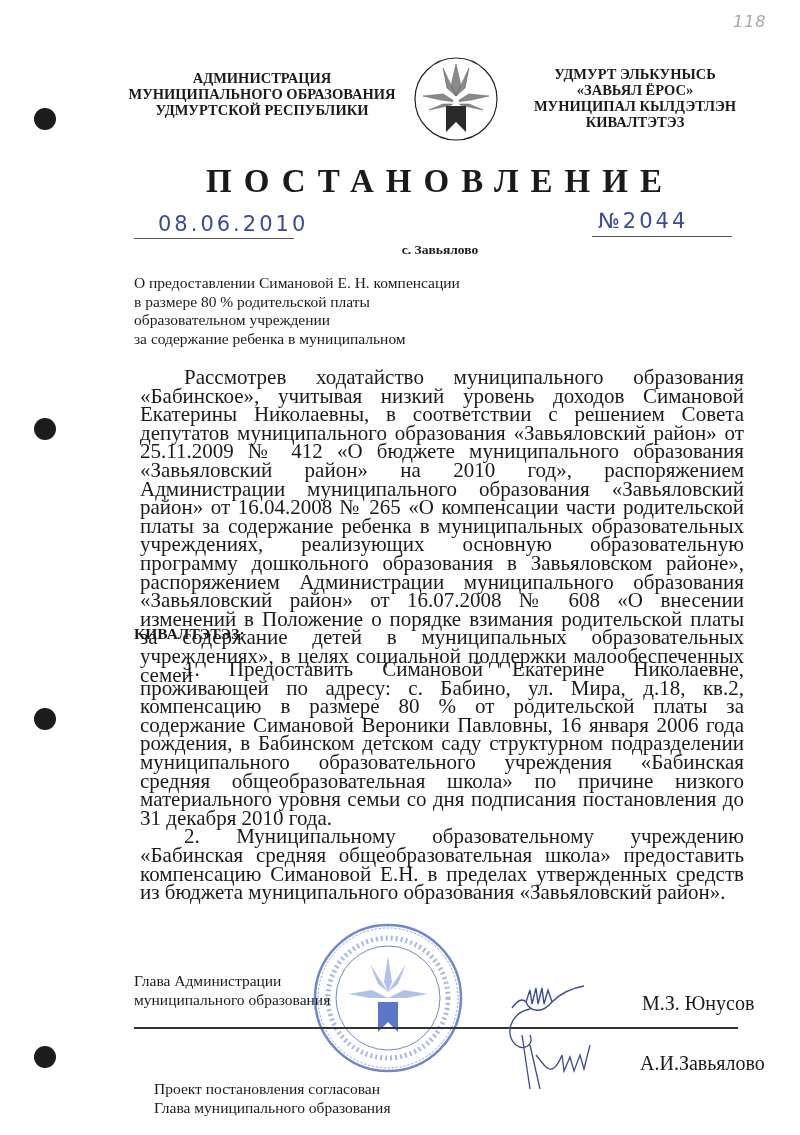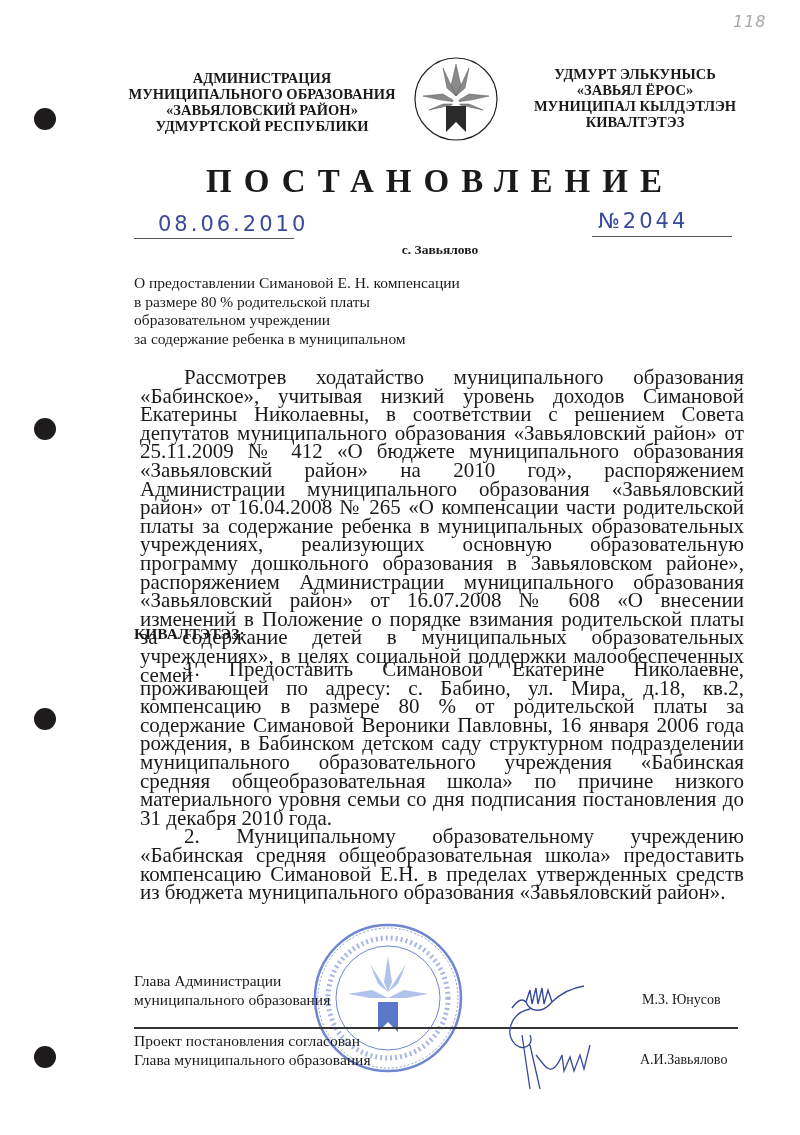--- a/index.html
+++ b/index.html
@@ -62,22 +62,22 @@
     .resolve {
       position: absolute; left: 134px; top: 625px;
       font-weight: bold; font-size: 15.5px;
     }
     .item { position: relative; text-indent: 44px; margin: 0; }
     .items { top: 660px; }
     .sig-block {
       position: absolute; left: 134px; font-size: 15.5px; line-height: 18.5px;
     }
     .sig1 { top: 972px; }
-    .sig2 { top: 1032px; }
-    .sig-name { position: absolute; font-size: 14px; }
+    .sig2 { top: 1080px; margin-left: 20px; }
+    .sig-name { position: absolute; font-size: 20px; }
     .name1 { left: 642px; top: 992px; }
     .name2 { left: 640px; top: 1052px; }
     .sig-rule { left: 134px; top: 1027px; width: 604px; height: 2px; background: #333; }
     .stamp { position: absolute; left: 312px; top: 922px; width: 152px; height: 152px; }
     .signature { position: absolute; }
     .signature1 { left: 508px; top: 980px; width: 80px; height: 40px; }
     .signature2 { left: 500px; top: 1005px; width: 120px; height: 90px; }
   </style>
 </head>
 <body>
@@ -85,21 +85,20 @@
 <div class="page-number">118</div>
 
 <div class="hole" style="top:108px"></div>
 <div class="hole" style="top:418px"></div>
 <div class="hole" style="top:708px"></div>
 <div class="hole" style="top:1046px"></div>
 
 <div class="hdr-left">
   <div>АДМИНИСТРАЦИЯ</div>
   <div>МУНИЦИПАЛЬНОГО ОБРАЗОВАНИЯ</div>
-  <div>«ЗАВЬЯЛОВСКИЙ  РАЙОН»</div>
   <div>УДМУРТСКОЙ РЕСПУБЛИКИ</div>
 </div>
 
 <svg class="emblem" viewBox="0 0 86 86">
   <circle cx="43" cy="43" r="41" fill="none" stroke="#222" stroke-width="1.2"></circle>
   <g fill="#8a8a8a" stroke="#555" stroke-width="0.5">
     <polygon points="43,8 38,30 43,40 48,30"></polygon>
     <polygon points="30,12 34,32 43,40"></polygon>
     <polygon points="56,12 52,32 43,40"></polygon>
     <polygon points="10,40 30,38 43,46 28,44"></polygon>

